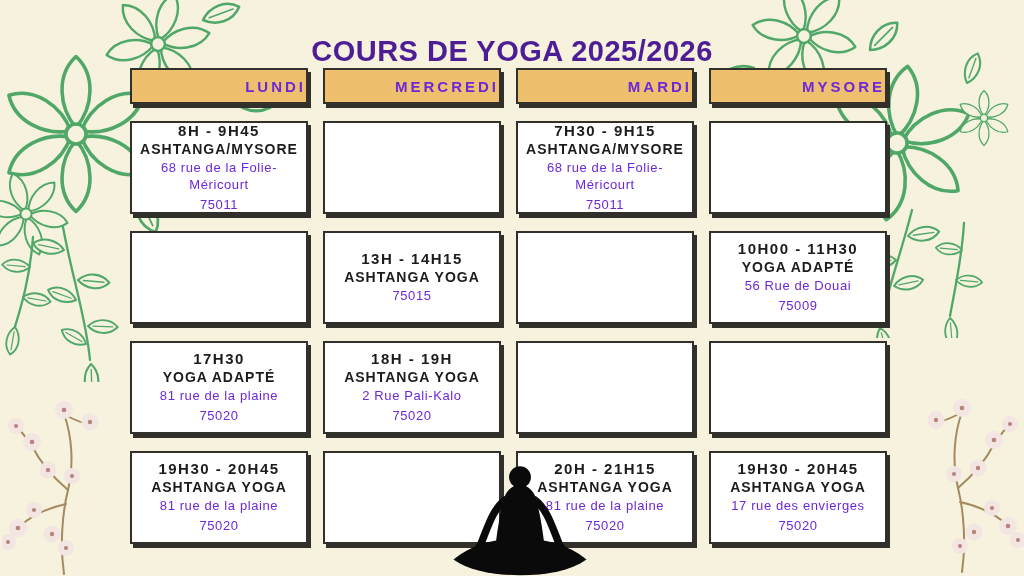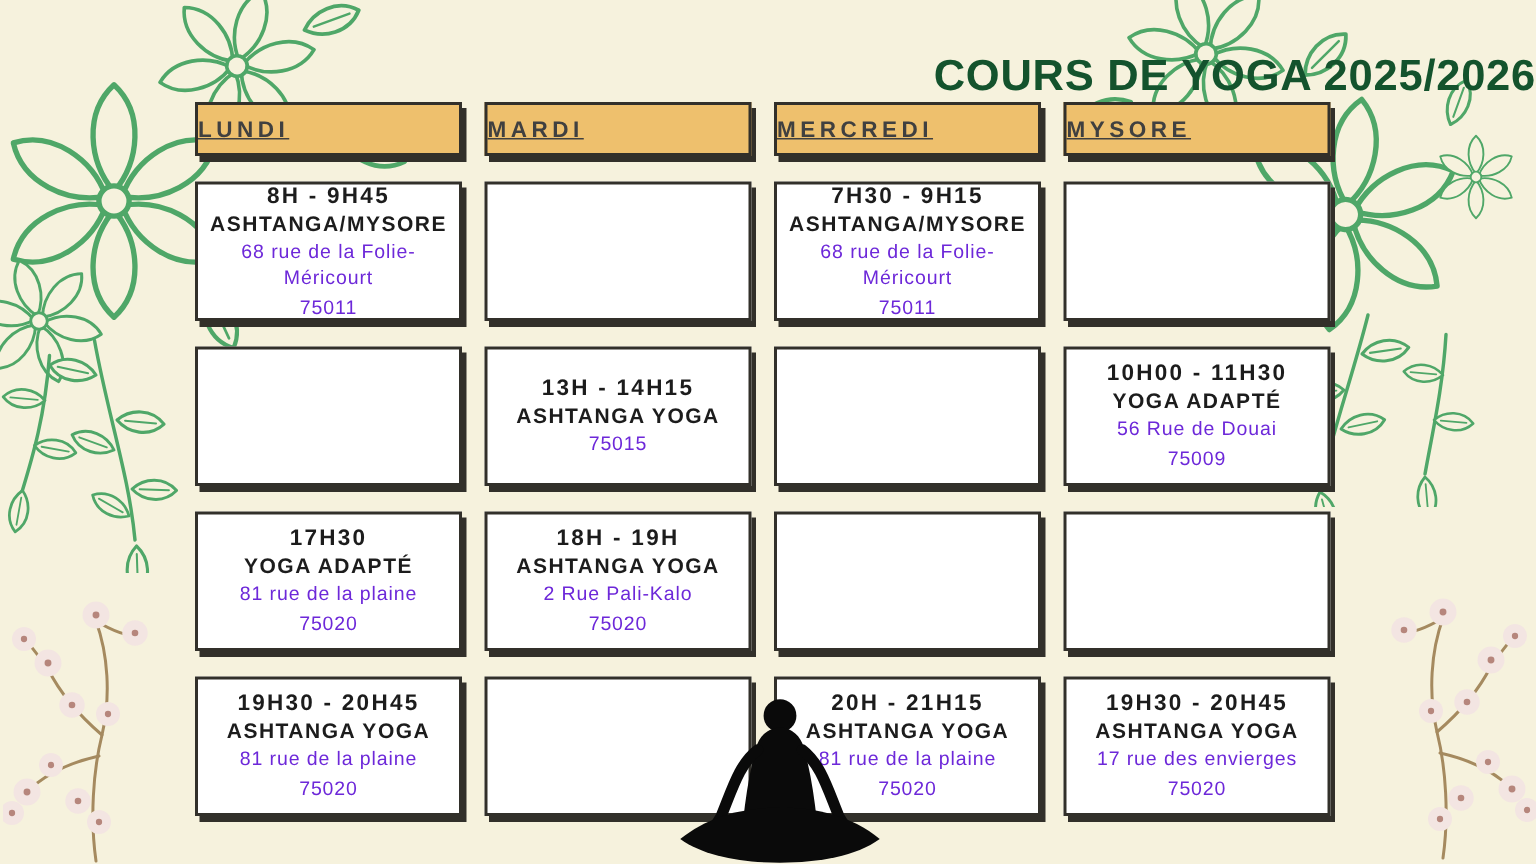--- a/index.html
+++ b/index.html
@@ -2,34 +2,34 @@
 <html><head>
 <meta charset="utf-8">
 <style>
   html,body { margin:0; padding:0; }
   body {
     width:1024px; height:576px; position:relative; overflow:hidden;
     background:#f6f2dd;
     font-family:"Liberation Sans", sans-serif;
   }
   .title {
-    position:absolute; top:16px; left:0; width:100%; text-align:right;
-    font-size:29px; font-weight:700; letter-spacing:0.5px; color:#14532d; z-index:2;
+    position:absolute; top:16px; left:0; width:100%; text-align:center;
+    font-size:29px; font-weight:700; letter-spacing:0.5px; color:#4c1d95; z-index:2;
   }
   .grid {
     position:absolute; left:130px; top:68px; z-index:2;
     display:grid;
     grid-template-columns:repeat(4,178px);
     grid-template-rows:36px repeat(4,93px);
     column-gap:15px; row-gap:17px;
   }
   .day-header {
     background:#eec06d; border:2.5px solid #32302a; box-shadow:3px 4px 0 #32302a;
-    display:flex; align-items:center; justify-content:flex-start;
-    color:#404040; font-weight:700; font-size:15px; letter-spacing:3px;text-decoration:underline;
+    display:flex; align-items:center; justify-content:flex-end;
+    color:#6d28d9; font-weight:700; font-size:15px; letter-spacing:3px;
   }
   .cell {
     background:#ffffff; border:2.5px solid #32302a; box-shadow:3px 4px 0 #32302a;
     display:flex; flex-direction:column; align-items:center; justify-content:center;
     text-align:center; padding:4px 9px; color:#1c1c1c; box-sizing:border-box;
   }
   .slot-time  { font-size:15px; font-weight:700; letter-spacing:1.5px; }
   .slot-title { font-size:14px; font-weight:700; letter-spacing:1px; margin-top:2px; }
   .slot-address, .slot-postal {
     font-size:13px; letter-spacing:0.6px; color:#6d28d9; line-height:1.35; margin-top:2px;
@@ -162,24 +162,24 @@
 </svg>
 
 <h1 class="title">COURS DE YOGA 2025/2026</h1>
 
 <div class="grid">
 
   <div class="day-header">
     <span>LUNDI</span>
   </div>
   <div class="day-header">
+    <span>MERCREDI</span>
+  </div>
+  <div class="day-header">
     <span>MARDI</span>
-  </div>
-  <div class="day-header">
-    <span>MERCREDI</span>
   </div>
   <div class="day-header">
     <span>MYSORE</span>
   </div>
 
   <div class="cell">
     <div class="slot-time">8H - 9H45</div>
     <div class="slot-title">ASHTANGA/MYSORE</div>
     <div class="slot-address">68 rue de la Folie-Méricourt</div>
     <div class="slot-postal">75011</div>

